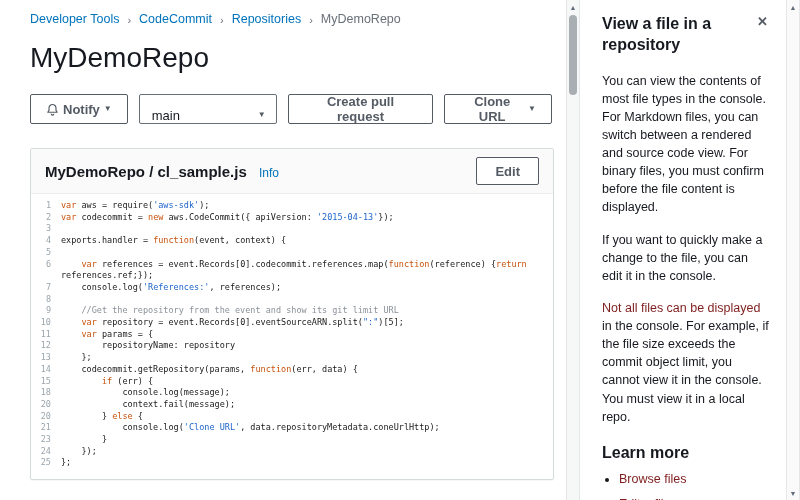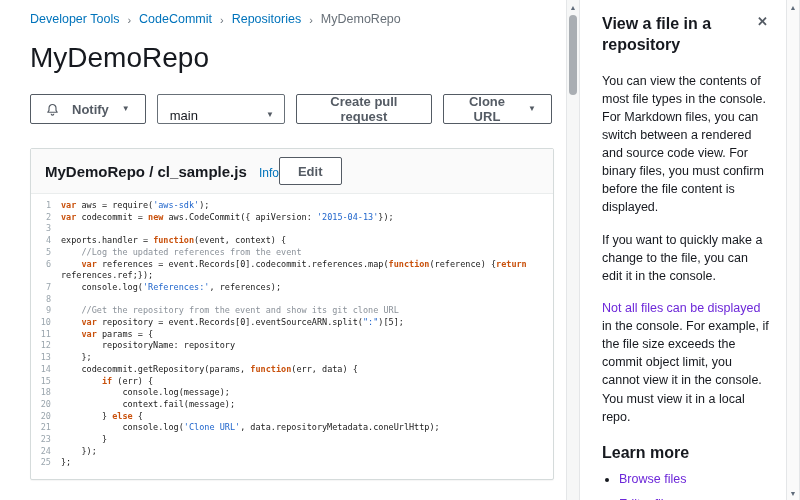--- a/index.html
+++ b/index.html
@@ -16,70 +16,70 @@
 
   .breadcrumb { font-size:12.5px; display:flex; align-items:flex-end; white-space:nowrap; }
   .breadcrumb a { color:#0073bb; text-decoration:none; cursor:pointer; }
   .breadcrumb .sep { color:#687078; margin:0 8px; font-size:11px; }
   .breadcrumb .current { color:#687078; }
 
   .page-title { font-size:28px; font-weight:400; margin:16px 0 20px; color:#16191f; }
 
   .toolbar { display:flex; gap:11px; align-items:center; margin-bottom:24px; }
   .btn {
-    display:inline-flex; align-items:center; justify-content:center; gap:13px;
+    display:inline-flex; align-items:center; justify-content:center; gap:4px;
     height:30px; padding:0 15px; background:#fff;
     border:1px solid #545b64; border-radius:2px;
     font-family:"Liberation Sans", sans-serif;
     font-size:13px; font-weight:700; color:#545b64; cursor:pointer;
   }
   .caret { font-size:8px; line-height:1; color:#545b64; }
   .select {
     display:inline-flex; align-items:center; justify-content:space-between;
     width:142px; height:30px; padding:12px 10px 0 12px;
     border:1px solid #687078; border-radius:2px;
     font-size:13px; color:#16191f; background:#fff; cursor:pointer;
   }
 
   .card { width:524px; border:1px solid #d5dbdb; border-radius:2px; background:#fff;
           box-shadow:0 1px 1px rgba(0,0,0,0.04); }
-  .card-header { display:flex; align-items:center; 
+  .card-header { display:flex; align-items:center; justify-content:space-between;
                  padding:8px 14px; background:#fafafa; border-bottom:1px solid #eaeded; }
   .card-title { font-size:15px; font-weight:700; color:#16191f; }
   .info-link { font-size:12px; font-weight:400; color:#0073bb; margin-left:8px;
                text-decoration:none; cursor:pointer; }
   .edit-btn { height:28px; padding:0 18px; }
 
   .code { padding:6px 6px 10px 0; font-family:"DejaVu Sans Mono", monospace;
           font-size:8.5px; line-height:11.7px; }
   .code-row { display:flex; }
   .ln { flex:none; width:30px; text-align:right; padding-right:10px; color:#9aa5ad; }
   .lc { flex:1; white-space:pre; overflow:hidden; color:#1a1a1a; }
-  .tk-k { color:#c9510c;font-weight:bold; }
+  .tk-k { color:#c9510c; }
   .tk-s { color:#2166cc; }
   .tk-c { color:#8a9199; }
   .tk-p { color:#1a1a1a; }
 
   
   .sb { width:14px; flex:none; position:relative; background:#f6f7f7;
         border-left:1px solid #e4e6e8; border-right:1px solid #e4e6e8; }
   .sb-arrow { height:14px; display:flex; align-items:center; justify-content:center;
               font-size:7px; color:#5f6b7a; cursor:pointer; }
   .sb-arrow.bottom { position:absolute; bottom:0; left:0; right:0; }
   .sb-thumb { position:absolute; left:2px; right:2px; top:15px; height:80px;
               background:#a9aeb3; border-radius:5px; cursor:pointer; }
 
   
   .help-panel { width:206px; flex:none; padding:14px 16px 4px 22px; background:#fff; overflow:hidden; }
   .panel-header { display:flex; justify-content:space-between; align-items:flex-start; margin-bottom:16px; }
   .panel-title { font-size:16px; font-weight:700; margin:0; line-height:1.3; }
   .close-btn { background:none; border:none; font-size:13px; font-weight:700;
                color:#545b64; cursor:pointer; padding:1px 2px; line-height:1; }
   .help-panel p { font-size:12.5px; line-height:1.45; margin:0 0 14px; }
-  .help-panel a { color:#6d28d9; text-decoration:none; cursor:pointer; }
+  .help-panel a { color:#7f1d1d; text-decoration:none; cursor:pointer; }
   .learn-more { font-size:16px; font-weight:700; margin:18px 0 10px; }
   ul.links { margin:0; padding-left:17px; }
   ul.links li { font-size:12.5px; margin-bottom:11px; color:#16191f; }
 </style>
 </head>
 <body>
 
 <div class="app">
 
   <div class="main">
@@ -142,41 +142,41 @@
             <div class="code-row">
               <span class="ln">3</span>
               <span class="lc"></span>
             </div>
             <div class="code-row">
               <span class="ln">4</span>
               <span class="lc"><span class="tk-p">exports.handler = </span><span class="tk-k">function</span><span class="tk-p">(event, context) {</span></span>
             </div>
             <div class="code-row">
               <span class="ln">5</span>
-              <span class="lc"><span class="tk-p">    </span><span class="tk-c">//Log the updated references from the event</span></span>
+              <span class="lc"><span class="tk-p">    </span></span>
             </div>
             <div class="code-row">
               <span class="ln">6</span>
               <span class="lc"><span class="tk-p">    </span><span class="tk-k">var</span><span class="tk-p"> references = event.Records[0].codecommit.references.map(</span><span class="tk-k">function</span><span class="tk-p">(reference) {</span><span class="tk-k">return</span></span>
             </div>
             <div class="code-row">
               <span class="ln"></span>
               <span class="lc"><span class="tk-p">references.ref;});</span></span>
             </div>
             <div class="code-row">
               <span class="ln">7</span>
               <span class="lc"><span class="tk-p">    console.log(</span><span class="tk-s">'References:'</span><span class="tk-p">, references);</span></span>
             </div>
             <div class="code-row">
               <span class="ln">8</span>
               <span class="lc"></span>
             </div>
             <div class="code-row">
               <span class="ln">9</span>
-              <span class="lc"><span class="tk-p">    </span><span class="tk-c">//Get the repository from the event and show its git clone URL</span></span>
+              <span class="lc"><span class="tk-p">    </span><span class="tk-c">//Get the repository from the event and show its git limit URL</span></span>
             </div>
             <div class="code-row">
               <span class="ln">10</span>
               <span class="lc"><span class="tk-p">    </span><span class="tk-k">var</span><span class="tk-p"> repository = event.Records[0].eventSourceARN.split(</span><span class="tk-s">":"</span><span class="tk-p">)[5];</span></span>
             </div>
             <div class="code-row">
               <span class="ln">11</span>
               <span class="lc"><span class="tk-p">    </span><span class="tk-k">var</span><span class="tk-p"> params = {</span></span>
             </div>
             <div class="code-row">

